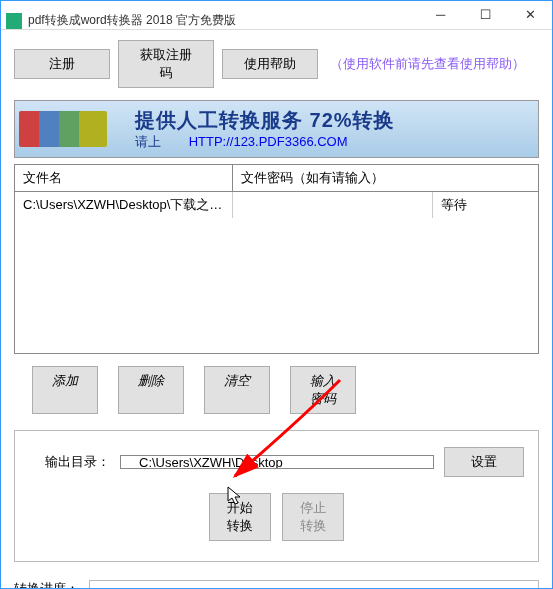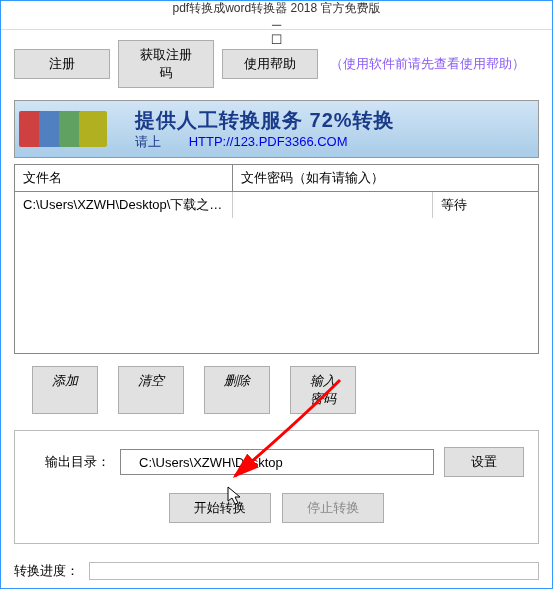--- a/index.html
+++ b/index.html
@@ -1,17 +1,17 @@
 <!DOCTYPE html>
 <html><head>
 <meta charset="utf-8">
 <style>
 * { box-sizing: border-box; margin: 0; padding: 0; font-family: "Microsoft YaHei", "SimSun", sans-serif; font-size: 13px; }
 body { background: #fff; width: 553px; height: 589px; overflow: hidden; position: relative; }
-.titlebar { height: 30px; background: #fff; display: flex; align-items: center; border-bottom: 1px solid #ddd; flex-direction: column; }
+.titlebar { height: 30px; background: #fff; display: flex; align-items: flex-end; border-bottom: 1px solid #ddd; }
 .titlebar .icon { width: 16px; height: 16px; margin: 0 6px; background: #2a7; display: inline-block; }
 .titlebar .title { flex: 1; color: #333; font-size: 12px; }
 .titlebar .winbtn { width: 45px; height: 30px; display: flex; align-items: center; justify-content: center; color: #333; }
 .topbuttons { padding: 10px 14px 6px; display: flex; align-items: center; gap: 8px; }
 .btn { border: 1px solid #adadad; background: #e1e1e1; padding: 5px 16px; text-align: center; cursor: pointer; font-size: 13px; color: #000; }
 .btn.wide { width: 96px; }
 .btn.mid { width: 80px; }
 .hint { font-size: 13px; color: #8b5cf6; margin-left: 4px; }
 .banner { margin: 6px 14px; border: 1px solid #999; height: 58px; background: linear-gradient(#d0e4f5,#a9cce8); display: flex; align-items: center; overflow: hidden; position: relative; }
 .banner .folders { width: 120px; height: 100%; position: relative; }
@@ -26,23 +26,23 @@
 .listhead .col, .listrow .col { padding:4px 8px; border-right:1px solid #ccc; font-size:13px; white-space:nowrap; overflow:hidden; text-overflow:ellipsis; }
 .listhead .col { background:#fff; font-weight:normal; border-right:1px solid #888;}
 .listhead .col:last-child,.listrow .col:last-child{border-right:none;}
 .c1{width:218px;} .c2{width:200px;} .c3{flex:1;}
 .listrow { display:flex; }
 .actionrow { margin: 12px 14px; display:flex; gap:20px; padding: 0 18px;}
 .actionrow .btn { width: 66px; font-style: italic; }
 .outputbox { margin: 16px 14px 0; border:1px solid #bbb; padding: 16px 14px 20px; }
 .outrow { display:flex; align-items:center; gap:10px; }
 .outrow .lbl { font-size:13px;margin-left:16px; }
-.outrow input { flex:1; border:1px solid #888; padding:4px 18px; font-size:13px; height:26px; background:#fff; }
+.outrow input { flex:1; border:1px solid #888; padding:4px 18px; font-size:13px; height:14px; background:#fff; }
 .startrow { margin-top:16px; text-align:center; }
-.startrow .btn { display:inline-block; width:102px; margin:0 4px; }
+.startrow .btn { display:inline-block; width:62px; margin:0 4px; }
 .btn.disabled { color:#888; }
 .progrow { margin: 18px 14px; display:flex; align-items:center; gap:10px; }
 .progrow .bar { flex:1; height:18px; border:1px solid #bbb; background:#fff; }
 .arrow { position:absolute; pointer-events:none; }
 .cursor { position:absolute; left:227px; top:486px; pointer-events:none; font-size:16px; color:#000; }
 .border { position:absolute; inset:0; border:1px solid #3399ff; pointer-events:none; }
 </style>
 </head>
 <body>
 
@@ -81,22 +81,22 @@
   </div>
   <div class="listrow">
     <div class="col c1">C:\Users\XZWH\Desktop\下载之家....</div>
     <div class="col c2"></div>
     <div class="col c3">等待</div>
   </div>
 </div>
 
 <div class="actionrow">
   <div class="btn">添加</div>
+  <div class="btn">删除</div>
   <div class="btn">清空</div>
-  <div class="btn">删除</div>
   <div class="btn">输入密码</div>
 </div>
 
 <div class="outputbox">
   <div class="outrow">
     <span class="lbl">输出目录：</span>
     <input type="text" value="C:\Users\XZWH\Desktop" style="">
     <div class="btn mid">设置</div>
   </div>
   <div class="startrow">

